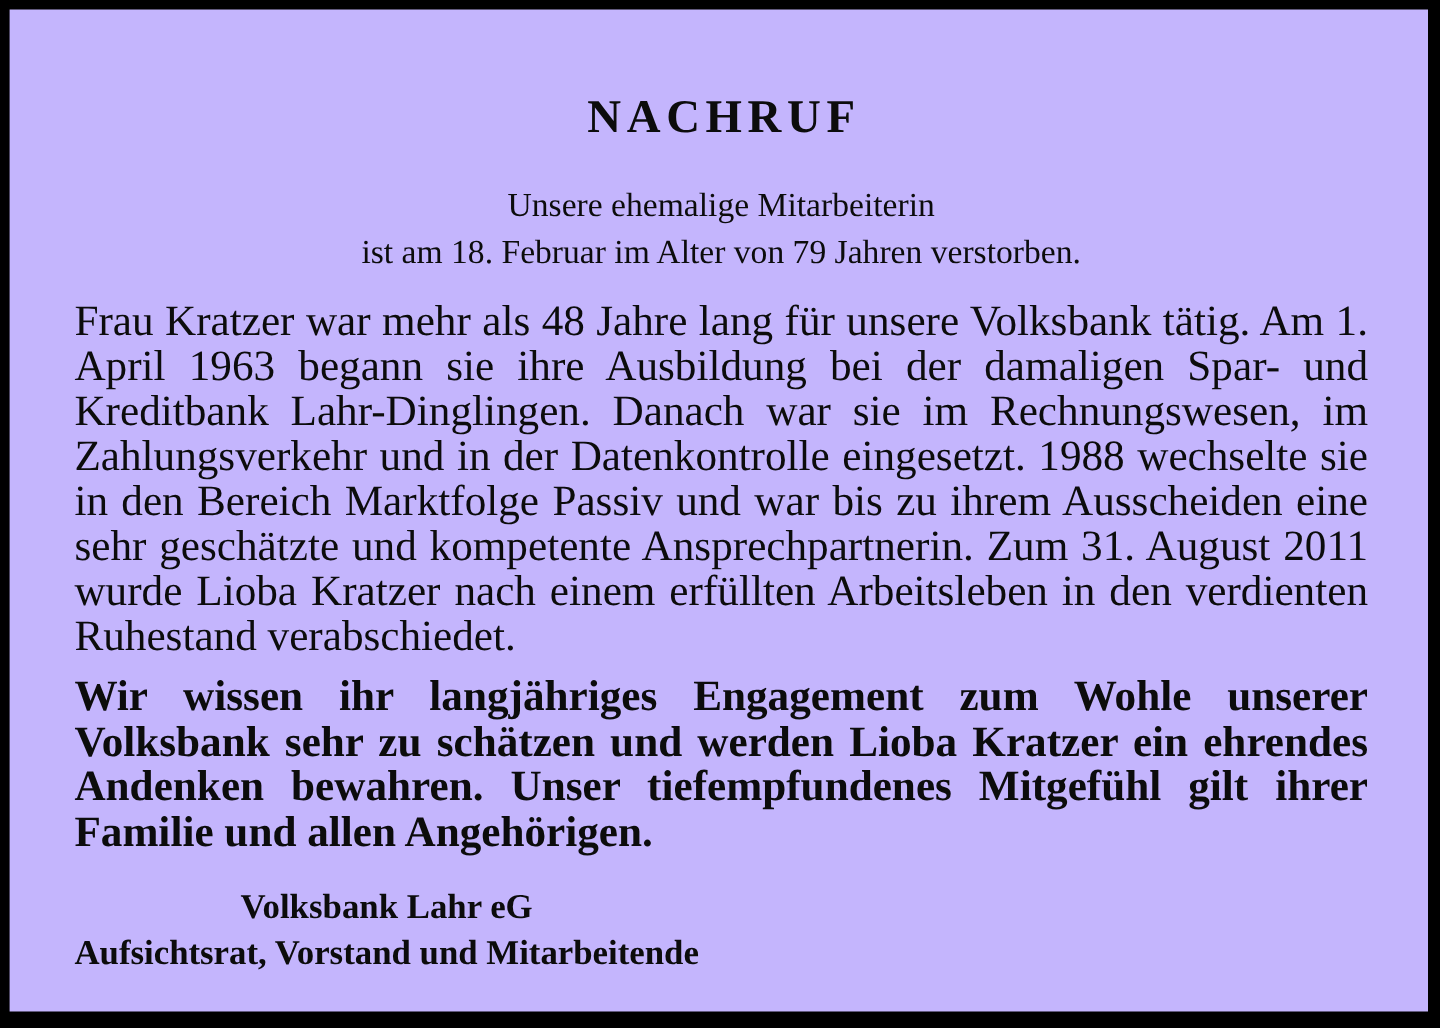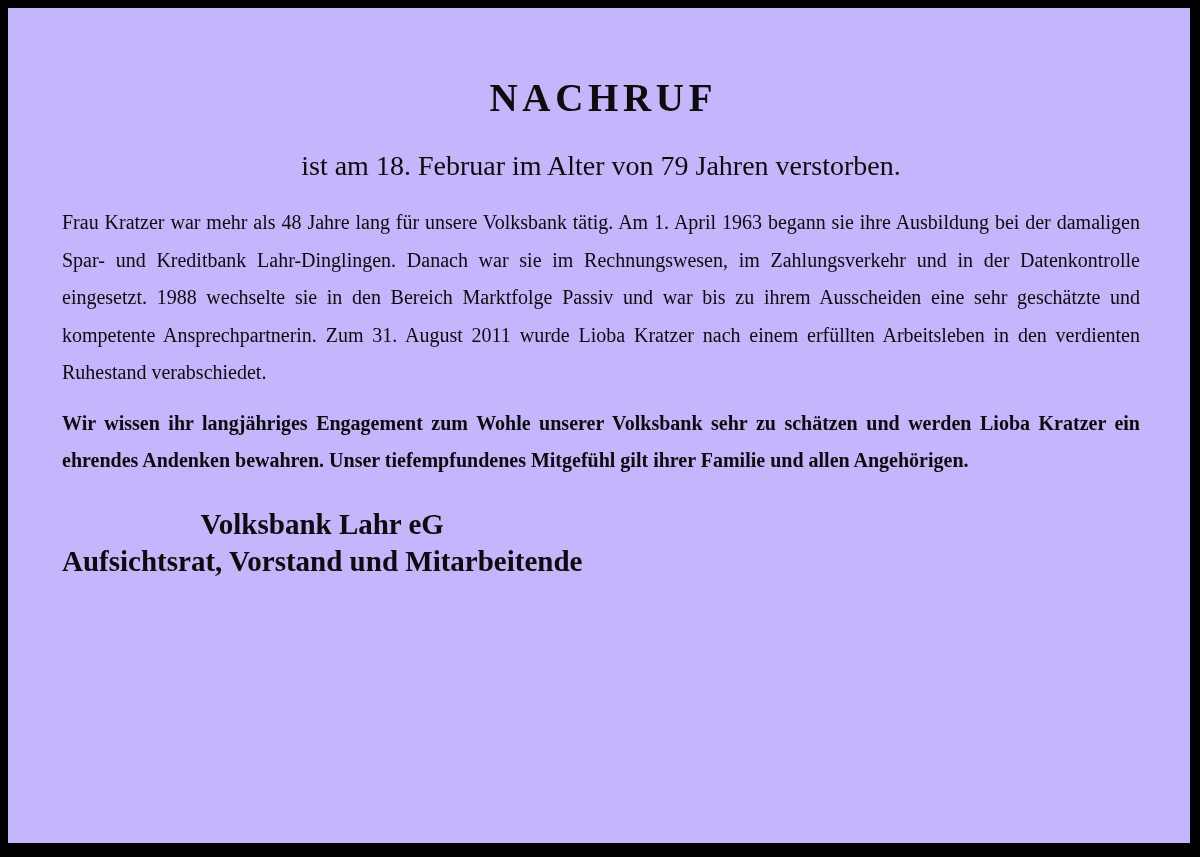--- a/index.html
+++ b/index.html
@@ -48,28 +48,28 @@
   }
   .name {
     margin-top: 12px;
     text-align: center;
     font-size: 80px;
     font-weight: bold;
     letter-spacing: 1px;
     line-height: 80px;
   }
   .death {
-    margin-top: 32px;
+    margin-top: 6px;
     text-align: center;
     font-size: 28px;
     line-height: 33px;
   }
   .para {
     margin: 22px 0 0 0;
-    font-size: 20px;
+    font-size: 36px;
     line-height: 37.5px;
     text-align: justify;
   }
   .para + .para {
     margin-top: 13px;
     font-weight: bold;
   }
   .footer {
     margin-top: 26px;
     display: flex;
@@ -90,20 +90,21 @@
   }
 </style>
 </head>
 <body>
 
 <div class="frame">
   <div class="content">
 
     <div class="title">NACHRUF</div>
 
+    <div class="intro">Unsere ehemalige Mitarbeiterin</div>
 
 
     <div class="death">ist am 18. Februar im Alter von 79 Jahren verstorben.</div>
 
     <p class="para">Frau Kratzer war mehr als 48 Jahre lang für unsere Volksbank tätig. Am 1. April 1963 begann sie ihre Ausbildung bei der damaligen Spar- und Kreditbank Lahr-Dinglingen. Danach war sie im Rechnungswesen, im Zahlungsverkehr und in der Datenkontrolle eingesetzt. 1988 wechselte sie in den Bereich Marktfolge Passiv und war bis zu ihrem Ausscheiden eine sehr geschätzte und kompetente Ansprechpartnerin. Zum 31. August 2011 wurde Lioba Kratzer nach einem erfüllten Arbeitsleben in den verdienten Ruhestand verabschiedet.</p>
 
     <p class="para">Wir wissen ihr langjähriges Engagement zum Wohle unserer Volksbank sehr zu schätzen und werden Lioba Kratzer ein ehrendes Andenken bewahren. Unser tiefempfundenes Mitgefühl gilt ihrer Familie und allen Angehörigen.</p>
 
     <div class="footer">
       <div class="signature">

